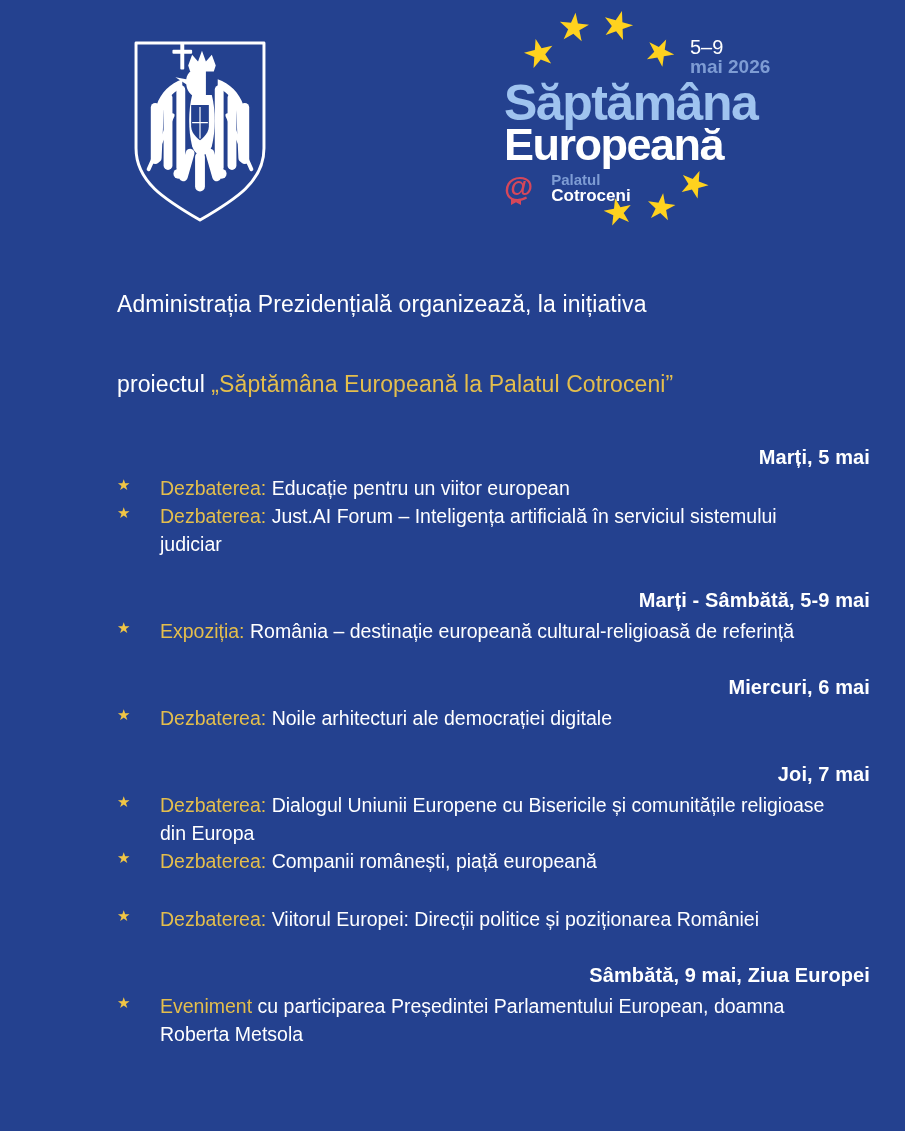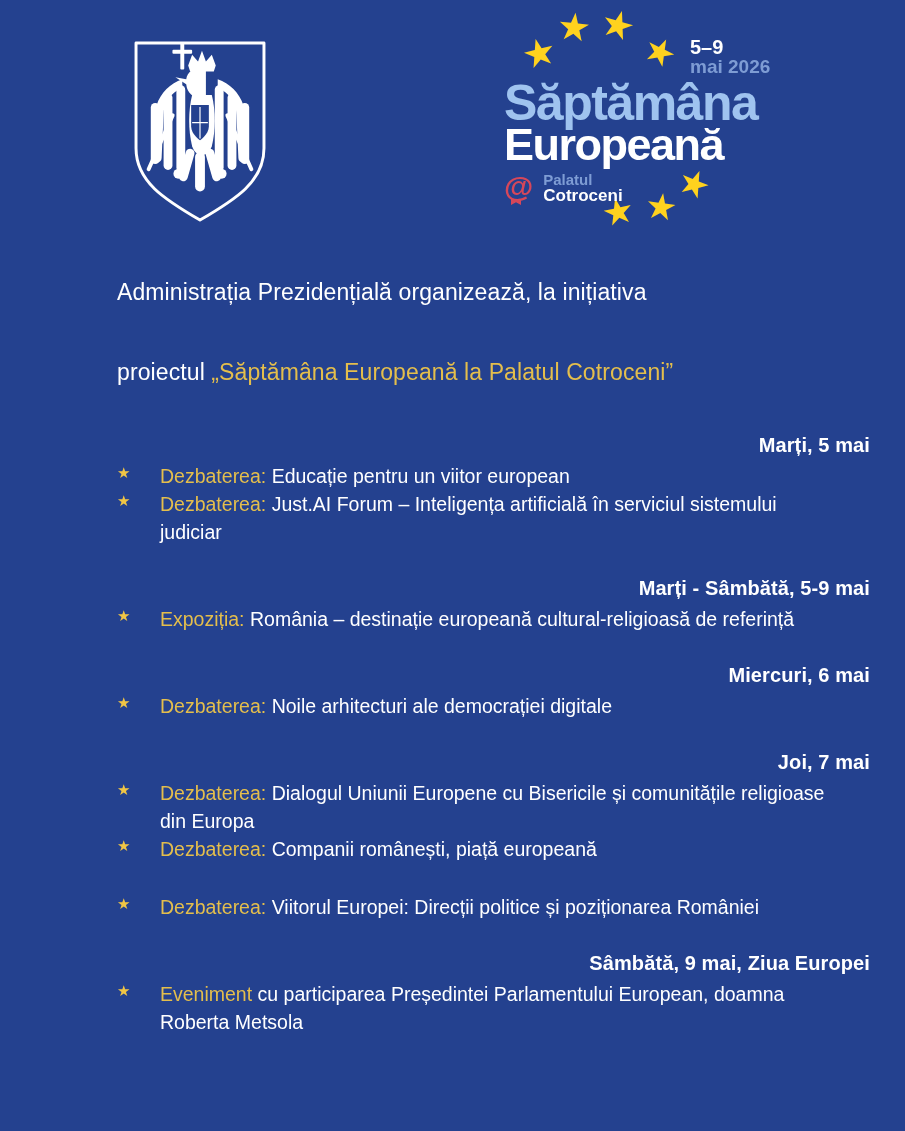--- a/index.html
+++ b/index.html
@@ -28,38 +28,38 @@
     position:absolute;color:var(--star);
     font-size:38px;line-height:1;display:block;
   }
   .st-a{left:522px;top:34px;transform:rotate(-14deg);}
   .st-b{left:557px;top:8px;transform:rotate(6deg);}
   .st-c{left:601px;top:6px;transform:rotate(16deg);}
   .st-d{left:644px;top:34px;transform:rotate(26deg);font-size:36px;}
   .st-e{left:602px;top:194px;transform:rotate(-12deg);font-size:36px;}
   .st-f{left:645px;top:189px;transform:rotate(8deg);font-size:36px;}
   .st-g{left:678px;top:166px;transform:rotate(22deg);font-size:36px;}
-  .date-range{position:absolute;left:690px;top:36px;font-size:20px;font-weight:bold;color:var(--white);letter-spacing:0;}
+  .date-range{position:absolute;left:690px;top:36px;font-size:20px;font-weight:normal;color:var(--white);letter-spacing:0;}
   .date-year{position:absolute;left:690px;top:56px;font-size:19px;font-weight:bold;color:var(--mblue);}
   .logo-t1{position:absolute;left:504px;top:74px;font-size:50px;font-weight:bold;color:var(--lblue);letter-spacing:-1.5px;}
   .logo-t2{position:absolute;left:504px;top:119px;font-size:45px;font-weight:bold;color:var(--white);letter-spacing:-1.5px;}
   .logo-loc{position:absolute;left:504px;top:172px;display:flex;align-items:flex-start;}
   .at-sym{font-size:30px;font-weight:bold;color:var(--red);line-height:1;position:relative;}
   .at-sym::after{
     content:"";position:absolute;left:7px;top:27px;width:10px;height:6px;
     background:var(--red);
     clip-path:polygon(0 0,100% 0,100% 100%,50% 55%,0 100%);
   }
-  .loc-text{margin-left:10px;display:flex;flex-direction:column;}
+  .loc-text{margin-left:18px;display:flex;flex-direction:column;}
   .loc-p{font-size:15px;font-weight:bold;color:var(--mblue);line-height:1;}
   .loc-c{font-size:17px;font-weight:bold;color:var(--white);line-height:1.05;}
   
   .content{padding:0 35px 0 117px;}
   .intro{
-    margin-top:32px;
+    margin-top:44px;
     font-size:23px;line-height:40px;color:var(--white);
     letter-spacing:0.1px;
   }
   .intro .hl{color:var(--gold);}
   .sec{margin-top:30px;}
   .sec-first{margin-top:41px;}
   .sec-h{font-size:20px;line-height:24px;font-weight:bold;color:var(--white);letter-spacing:0.1px;text-align:right;}
   .items{list-style:none;margin-top:5px;max-width:723px;}
   .item{
     position:relative;

